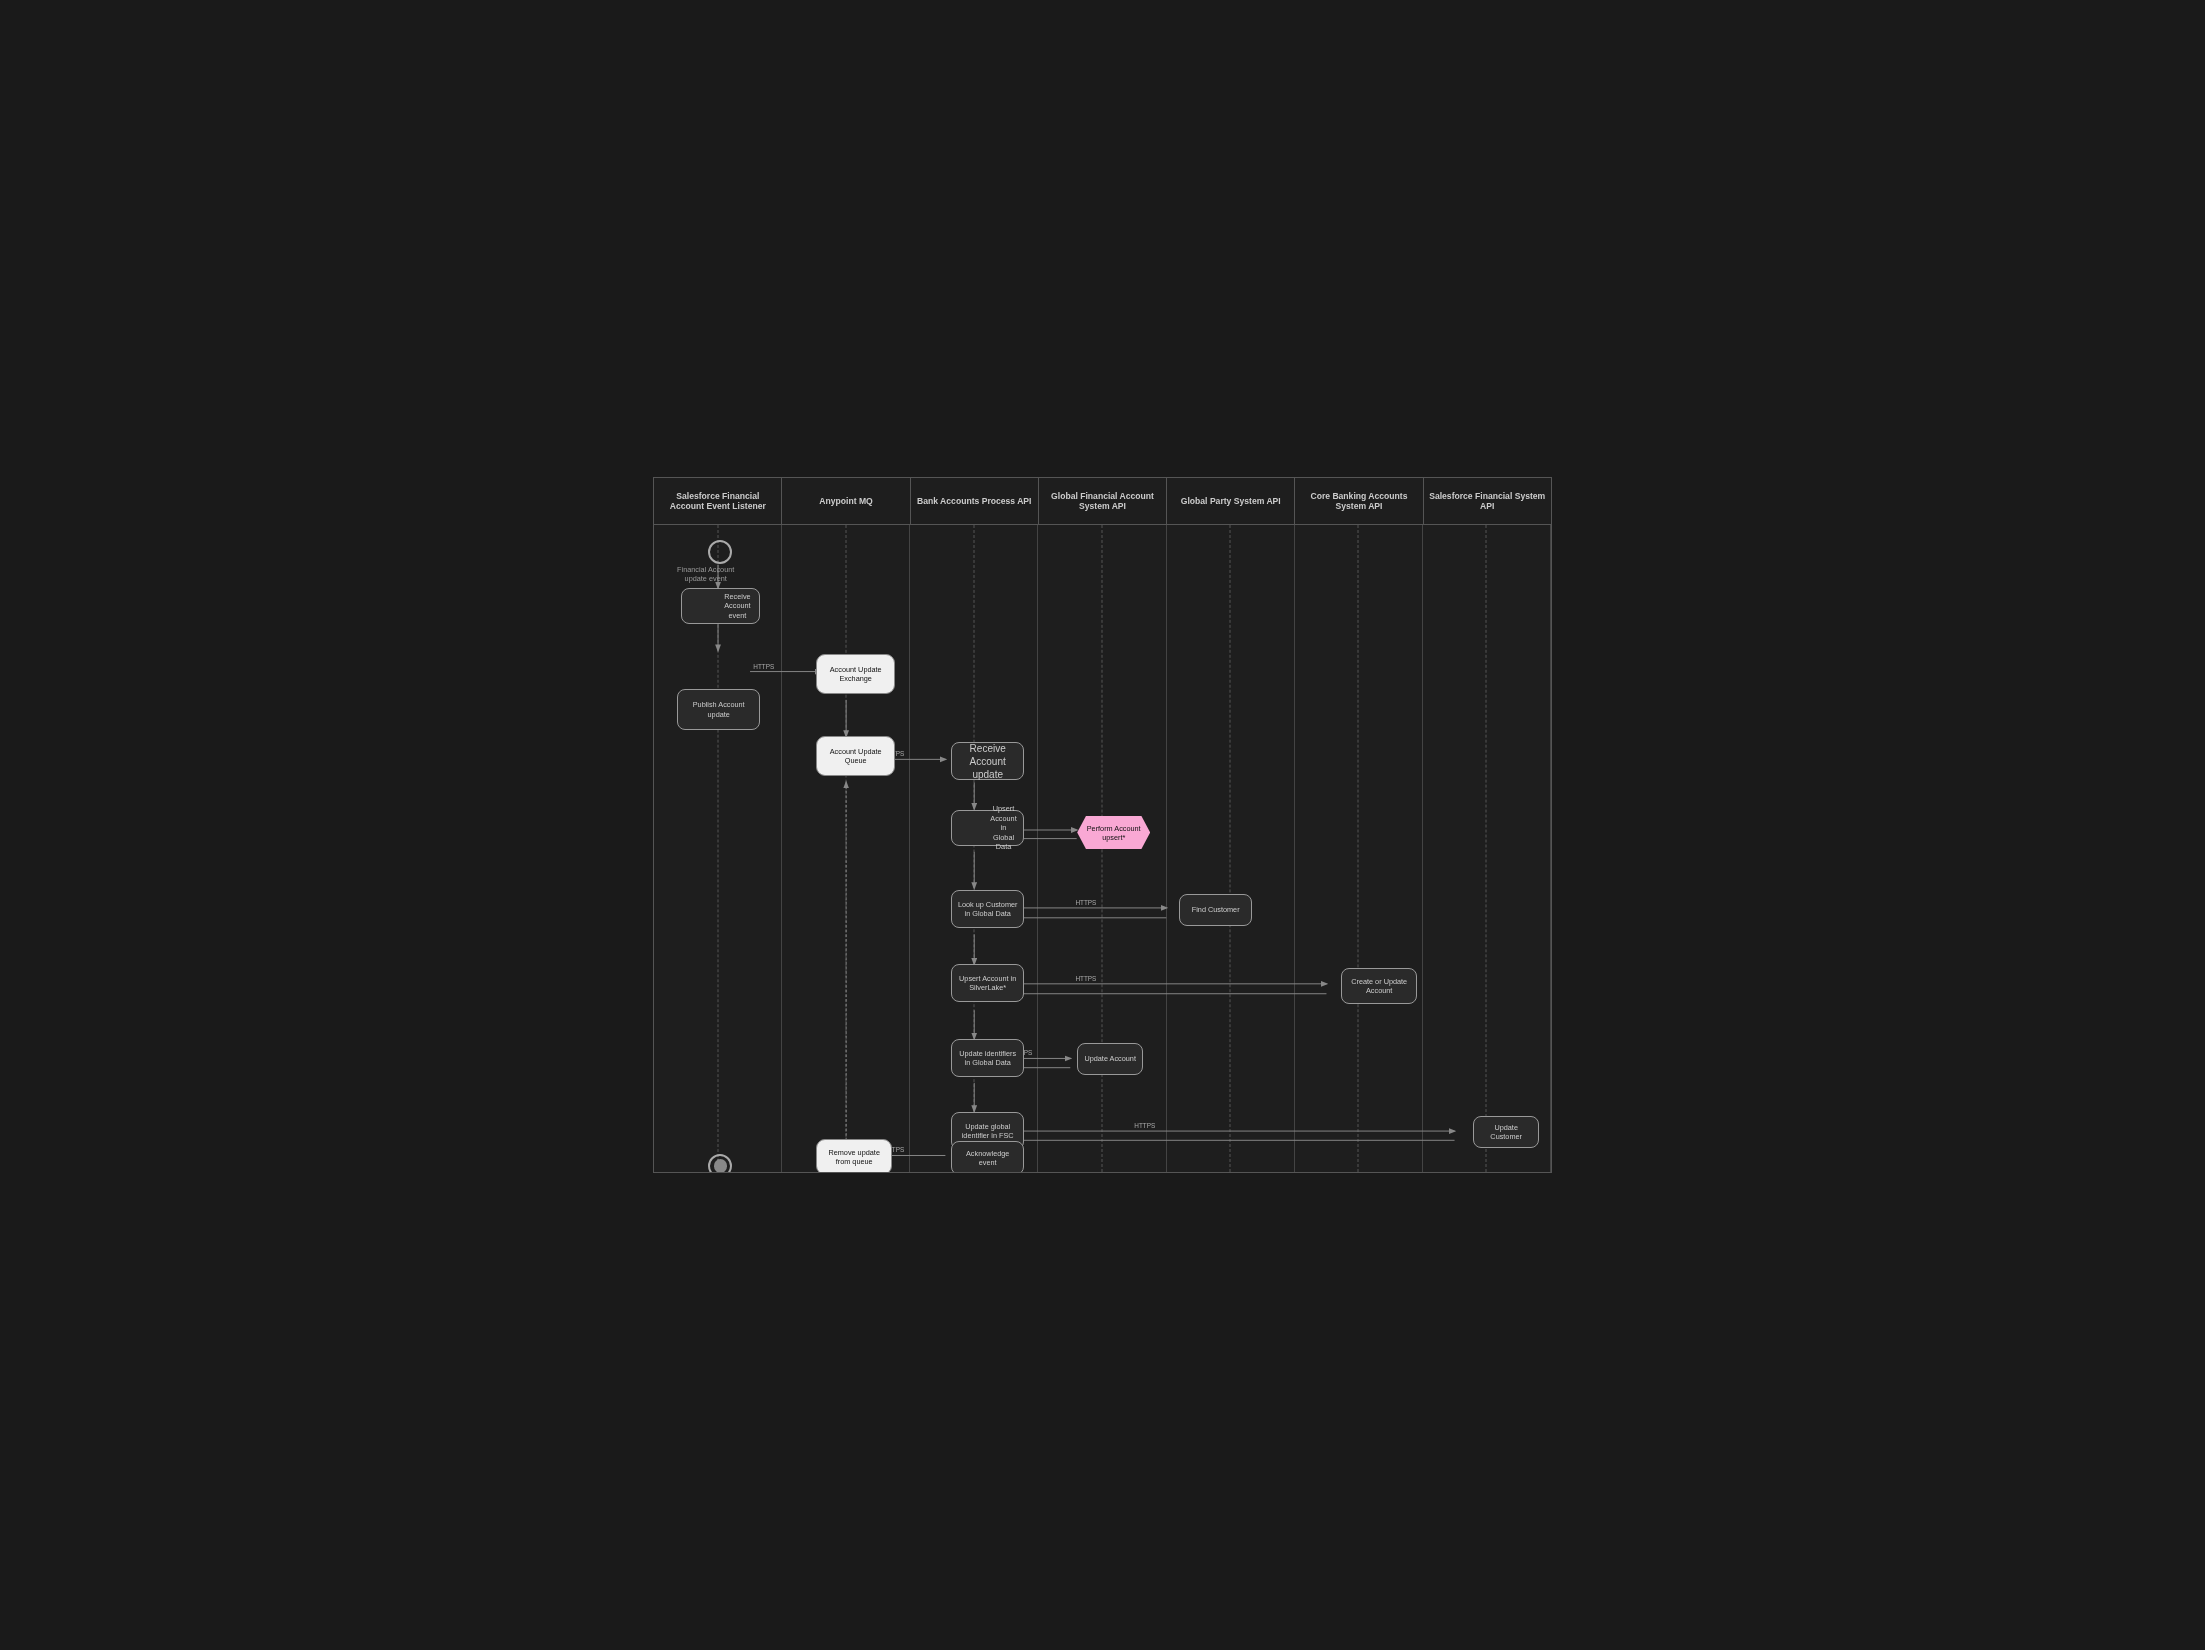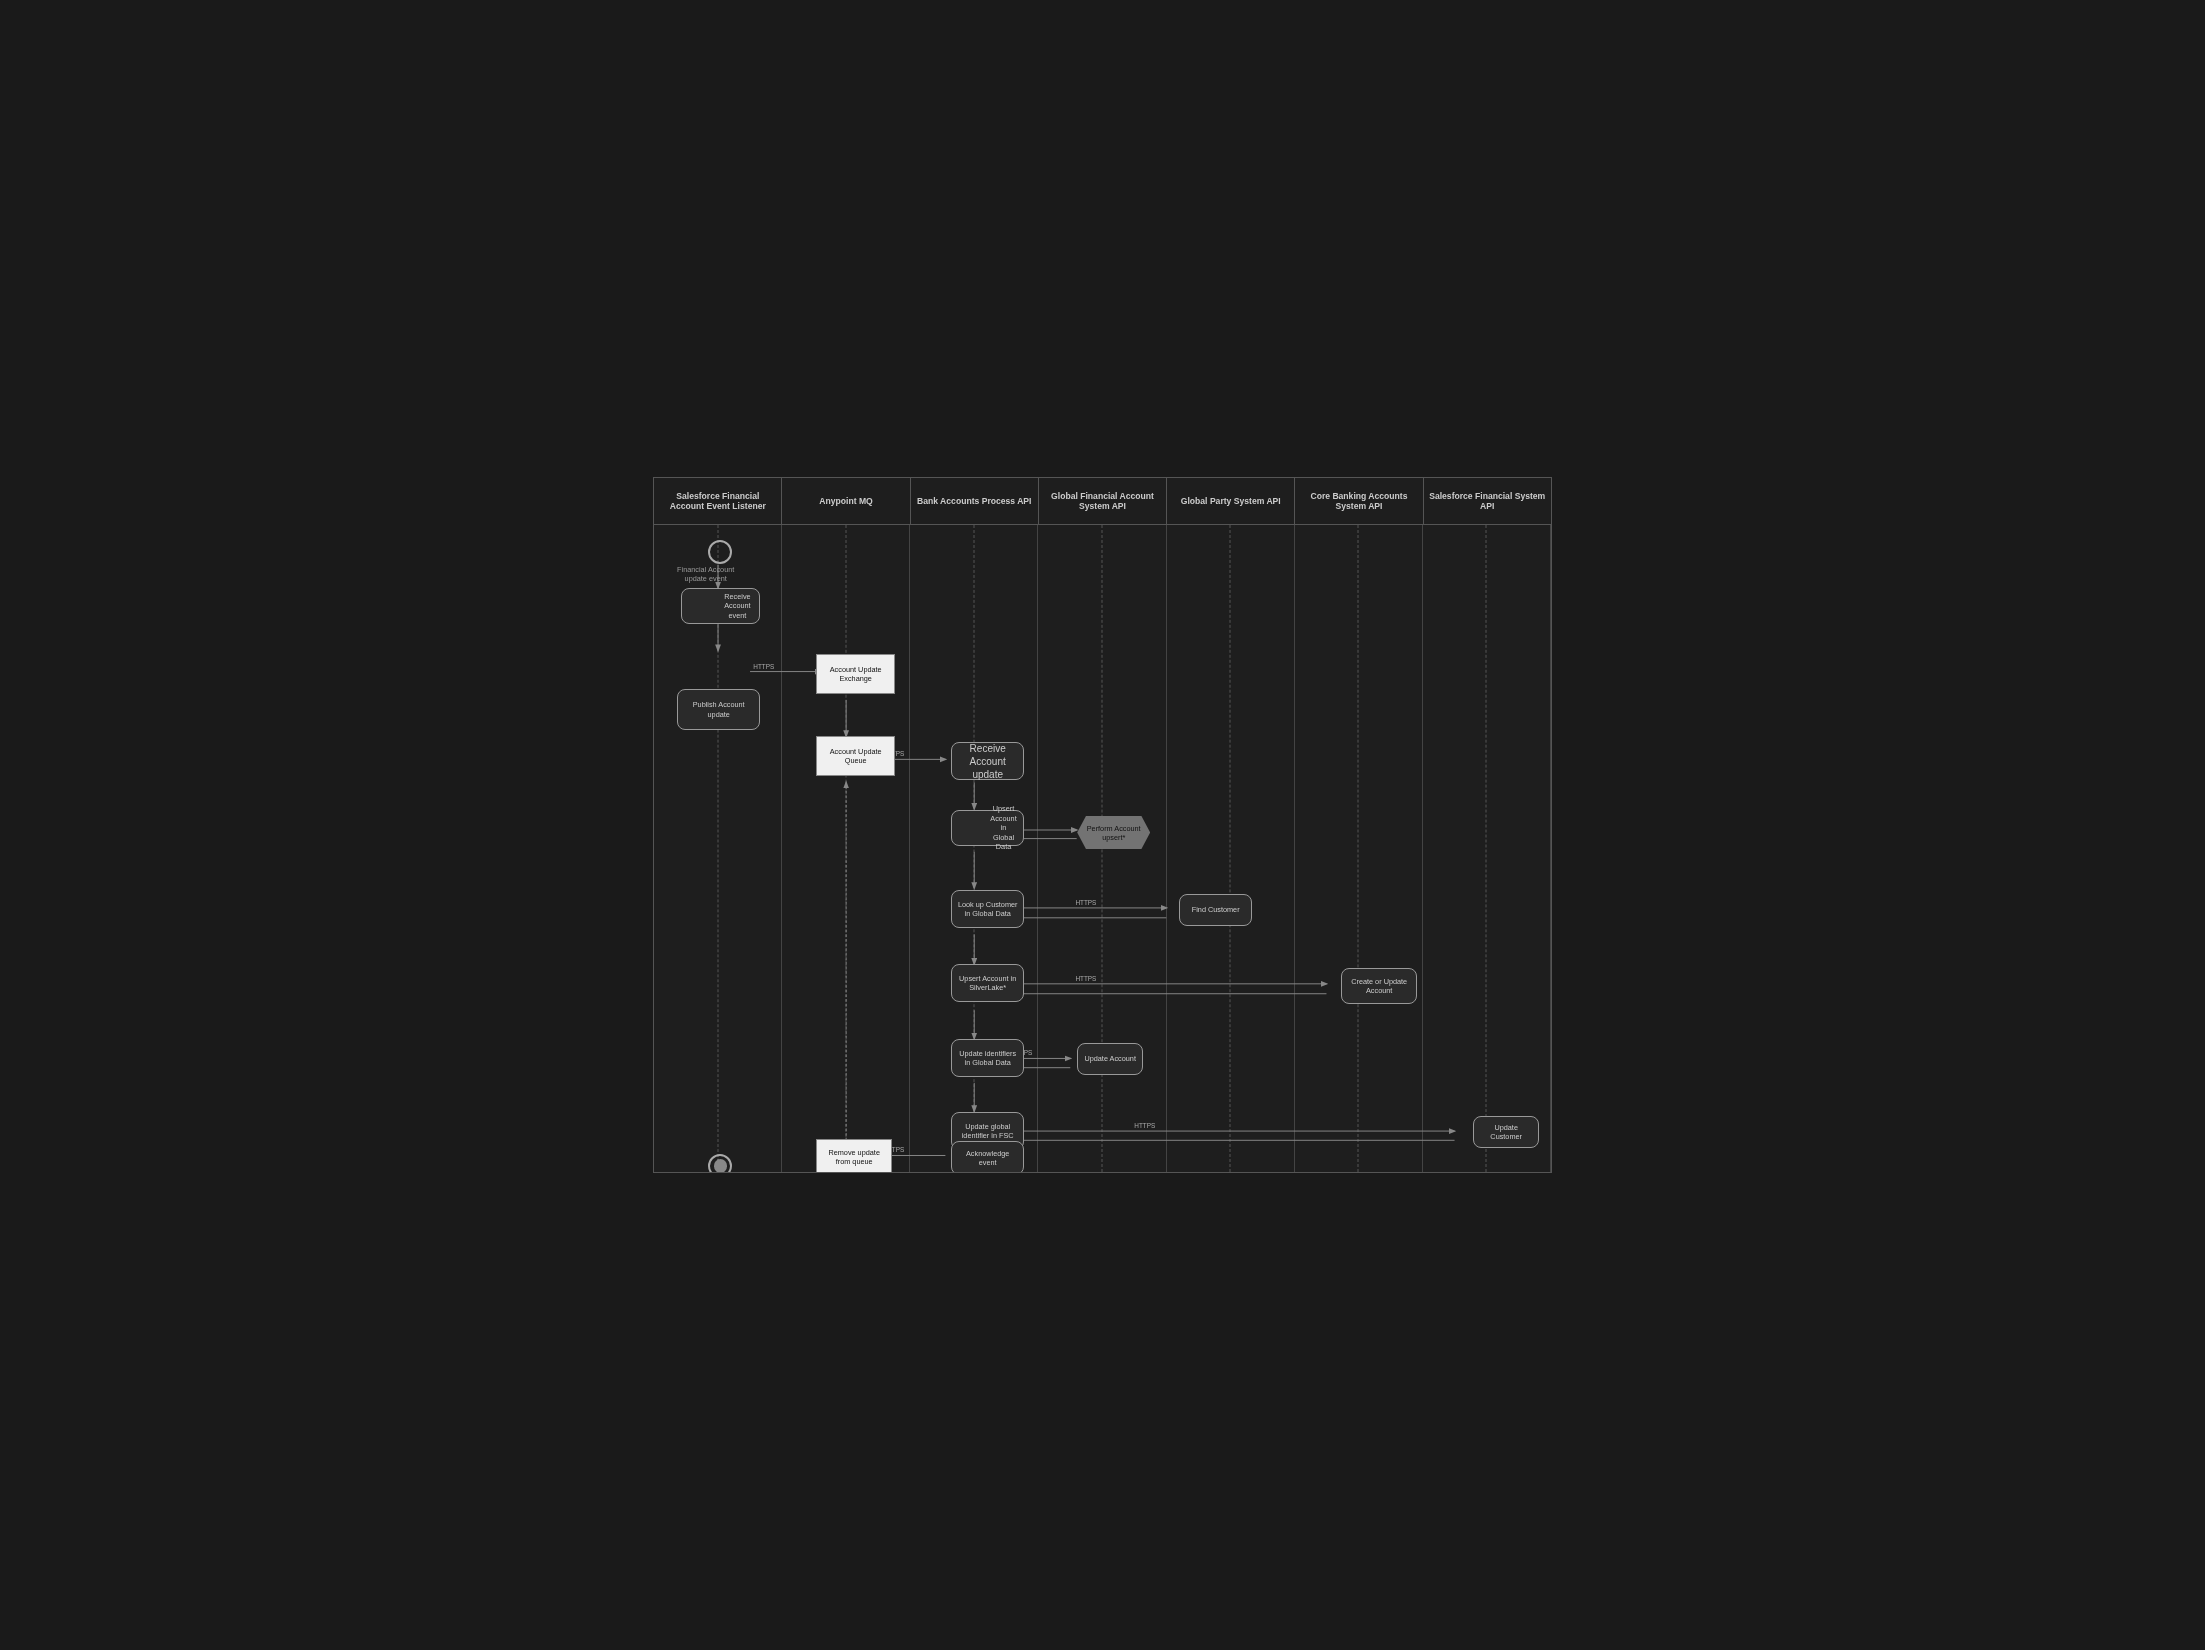--- a/index.html
+++ b/index.html
@@ -78,21 +78,21 @@
       display: flex;
       align-items: center;
       justify-content: center;
       padding: 4px 5.3px;
       line-height: 1.3;
     }
     .seq-box.rounded-rect {
       border-radius: 8px;
     }
     .seq-box.sharp {
-      border-radius: 0;
+      border-radius: 9px;
       background: #f0f0f0;
       color: #111;
       border-color: #888;
     }
     
     .arrows-svg {
       position: absolute;
       top: 0;
       left: 0;
       width: 100%;
@@ -231,21 +231,21 @@
       </div>
 
       <div class="seq-box rounded-rect" style="position:absolute; left:297px; top:217px; width:73px; height:38px; font-size:10px;">
         <span>Receive Account update</span>
       </div>
 
       <div class="seq-box rounded-rect" style="position:absolute; left:297px; top:285px; width:73px; height:36px; font-size:7.3px;padding-left:37px;">
         <span>Upsert Account in Global Data</span>
       </div>
 
-      <div style="position:absolute; left:423px; top:291px; width:73px; height:33px; background:#737373; color:#111; font-size:7.3px; text-align:center; display:flex; align-items:center; justify-content:center; clip-path:polygon(12% 0%, 88% 0%, 100% 50%, 88% 100%, 12% 100%, 0% 50%);">
+      <div style="position:absolute; left:423px; top:291px; width:73px; height:33px; background:#f9a8d4; color:#111; font-size:7.3px; text-align:center; display:flex; align-items:center; justify-content:center; clip-path:polygon(12% 0%, 88% 0%, 100% 50%, 88% 100%, 12% 100%, 0% 50%);">
         <span>Perform Account upsert*</span>
       </div>
 
       <div class="seq-box rounded-rect" style="position:absolute; left:297px; top:365px; width:73px; height:38px; font-size:7.3px;">
         <span>Look up Customer in Global Data</span>
       </div>
 
       <div class="seq-box rounded-rect" style="position:absolute; left:525px; top:369px; width:73px; height:32px; font-size:7.3px;">
         <span>Find Customer</span>
       </div>

